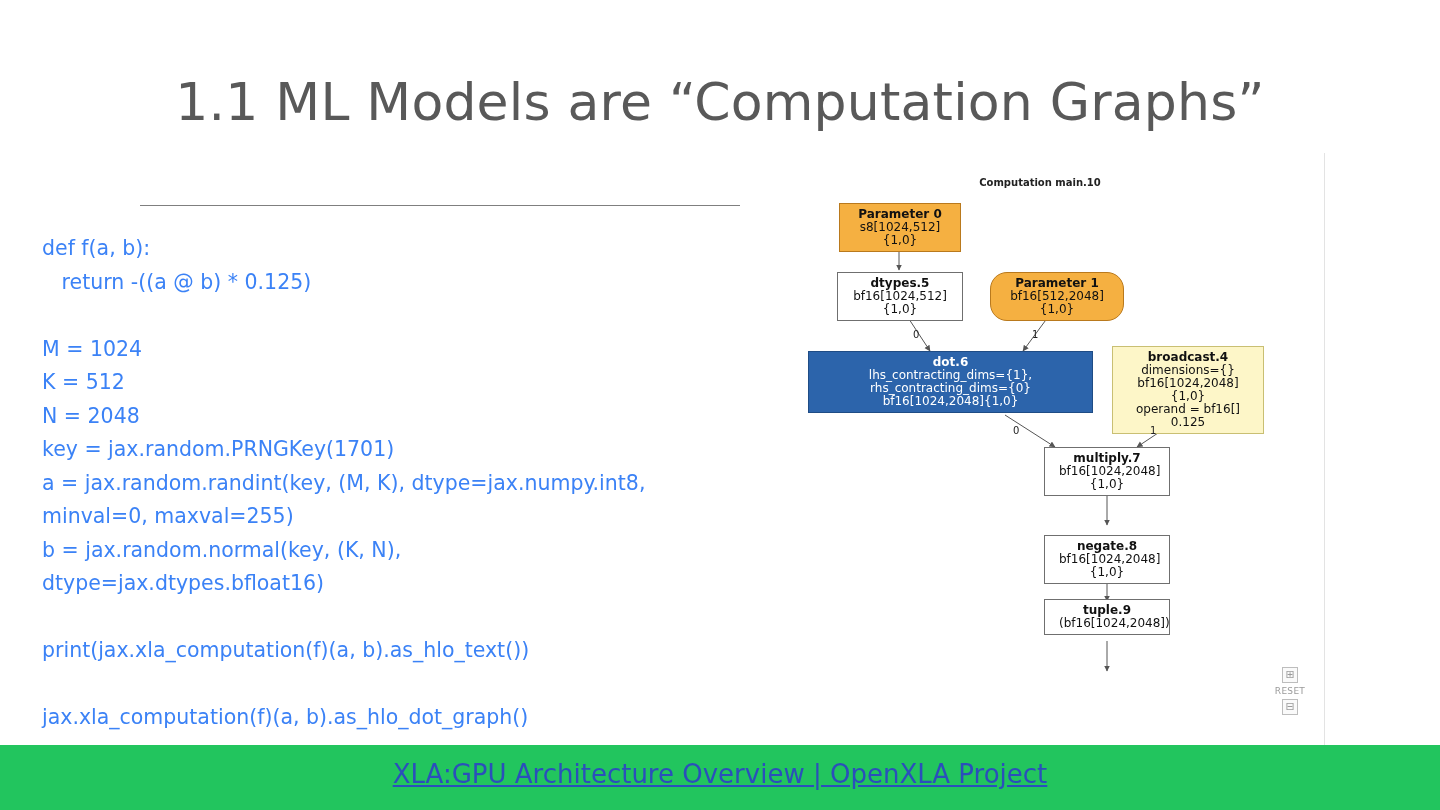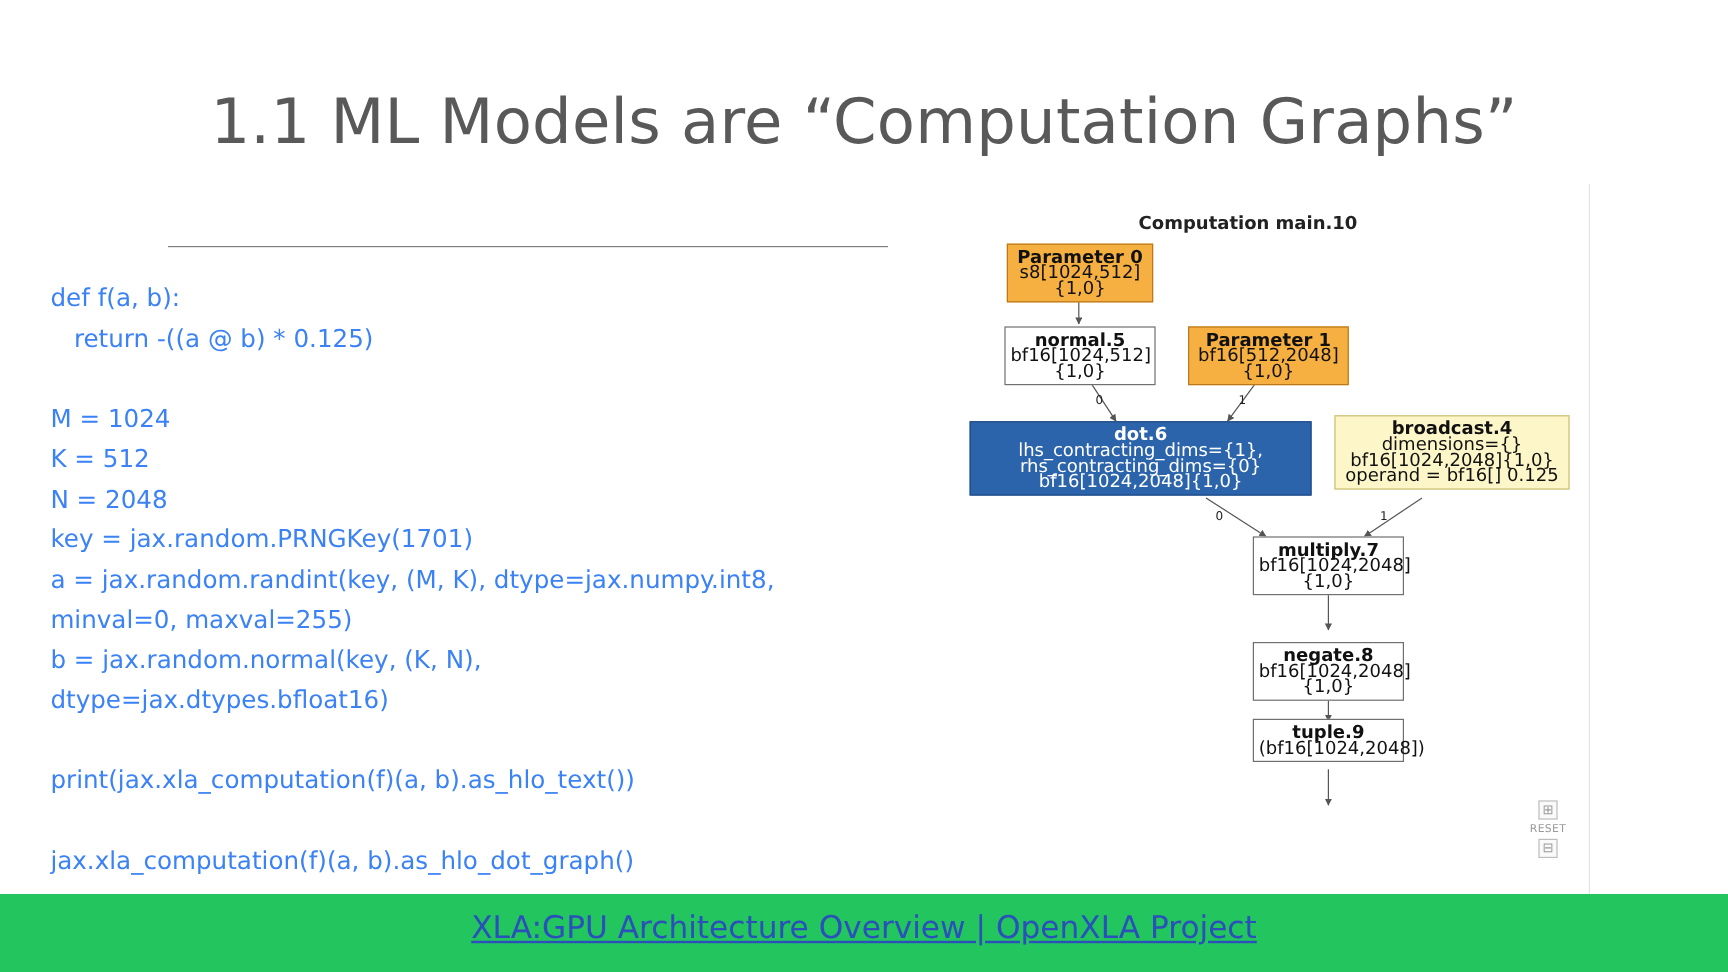--- a/index.html
+++ b/index.html
@@ -44,33 +44,33 @@
     left: 755px; top: 153px;
     width: 570px; height: 600px;
     background: #ffffff;
     overflow: hidden;
   }
   .graph-caption {
     position: absolute;
     left: 0; top: 24px;
     width: 570px;
     text-align: center;
-    font-size: 15px;
+    font-size: 10px;
     font-weight: bold;
     color: #222;
     font-family: "DejaVu Sans", sans-serif;
   }
   .node {
     position: absolute;
     border: 1px solid #6f6f6f;
     text-align: center;
-    font-size: 15px;
+    font-size: 12px;
     line-height: 13px;
     color: #111;
-    padding: 4px 4px;
+    padding: 4px 14px;
     font-family: "DejaVu Sans", sans-serif;
     background: #fff;
   }
   .node .nm { font-weight: bold; display:block; }
   .node .sub { display:block; }
   .node.param { background: #f5b041; border-color: #b9791d; }
   .node.blue  { background: #2c64ab; border-color: #1f4c85; color:#fff; }
   .node.yellow{ background: #fdf6c8; border-color: #c9bf73; }
   .root-node {
     position: absolute;
@@ -179,36 +179,36 @@
 
     <path d="M352,488 L352,518" stroke="#555" fill="none" marker-end="url(#ah)"></path>
   </svg>
 
   <div class="node param" style="left:84px; top:50px; width:122px;">
     <span class="nm">Parameter 0</span>
     <span class="sub">s8[1024,512]{1,0}</span>
   </div>
 
   <div class="node" style="left:82px; top:119px; width:126px;">
-    <span class="nm">normal.5</span>
+    <span class="nm">dtypes.5</span>
     <span class="sub">bf16[1024,512]{1,0}</span>
   </div>
 
-  <div class="node param" style="left:235px; top:119px; width:134px;">
+  <div class="node param" style="left:235px; top:119px; width:134px;border-radius:17px;">
     <span class="nm">Parameter 1</span>
     <span class="sub">bf16[512,2048]{1,0}</span>
   </div>
 
   <div class="node blue" style="left:53px; top:198px; width:285px;">
     <span class="nm">dot.6</span>
     <span class="sub">lhs_contracting_dims={1}, rhs_contracting_dims={0}</span>
     <span class="sub">bf16[1024,2048]{1,0}</span>
   </div>
 
-  <div class="node yellow" style="left:357px; top:193px; width:196px;">
+  <div class="node yellow" style="left:357px; top:193px; width:152px;">
     <span class="nm">broadcast.4</span>
     <span class="sub">dimensions={}</span>
     <span class="sub">bf16[1024,2048]{1,0}</span>
     <span class="sub">operand = bf16[] 0.125</span>
   </div>
 
   <div class="node" style="left:289px; top:294px; width:126px;">
     <span class="nm">multiply.7</span>
     <span class="sub">bf16[1024,2048]{1,0}</span>
   </div>

